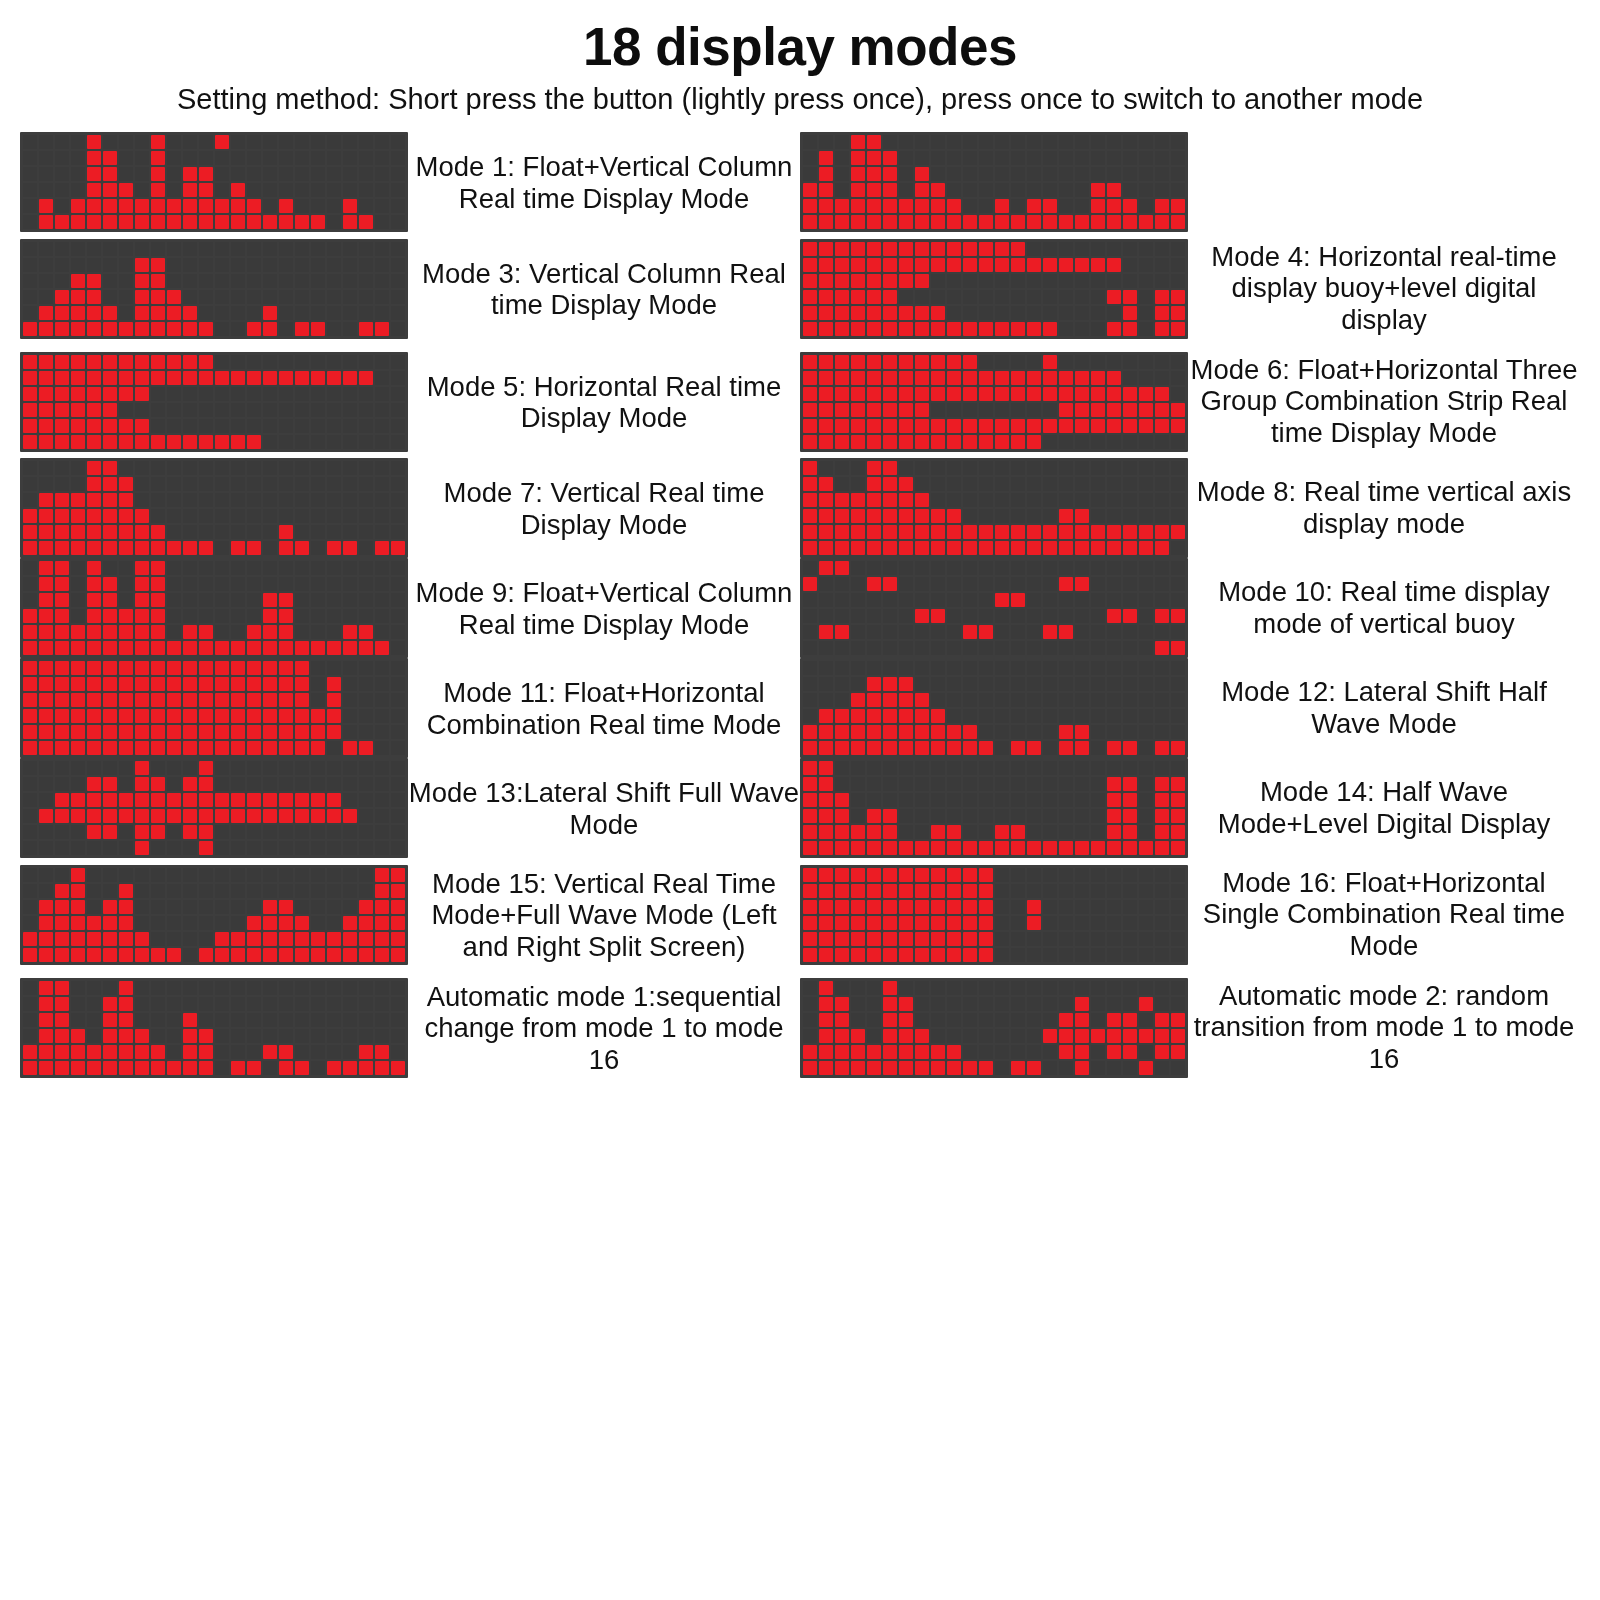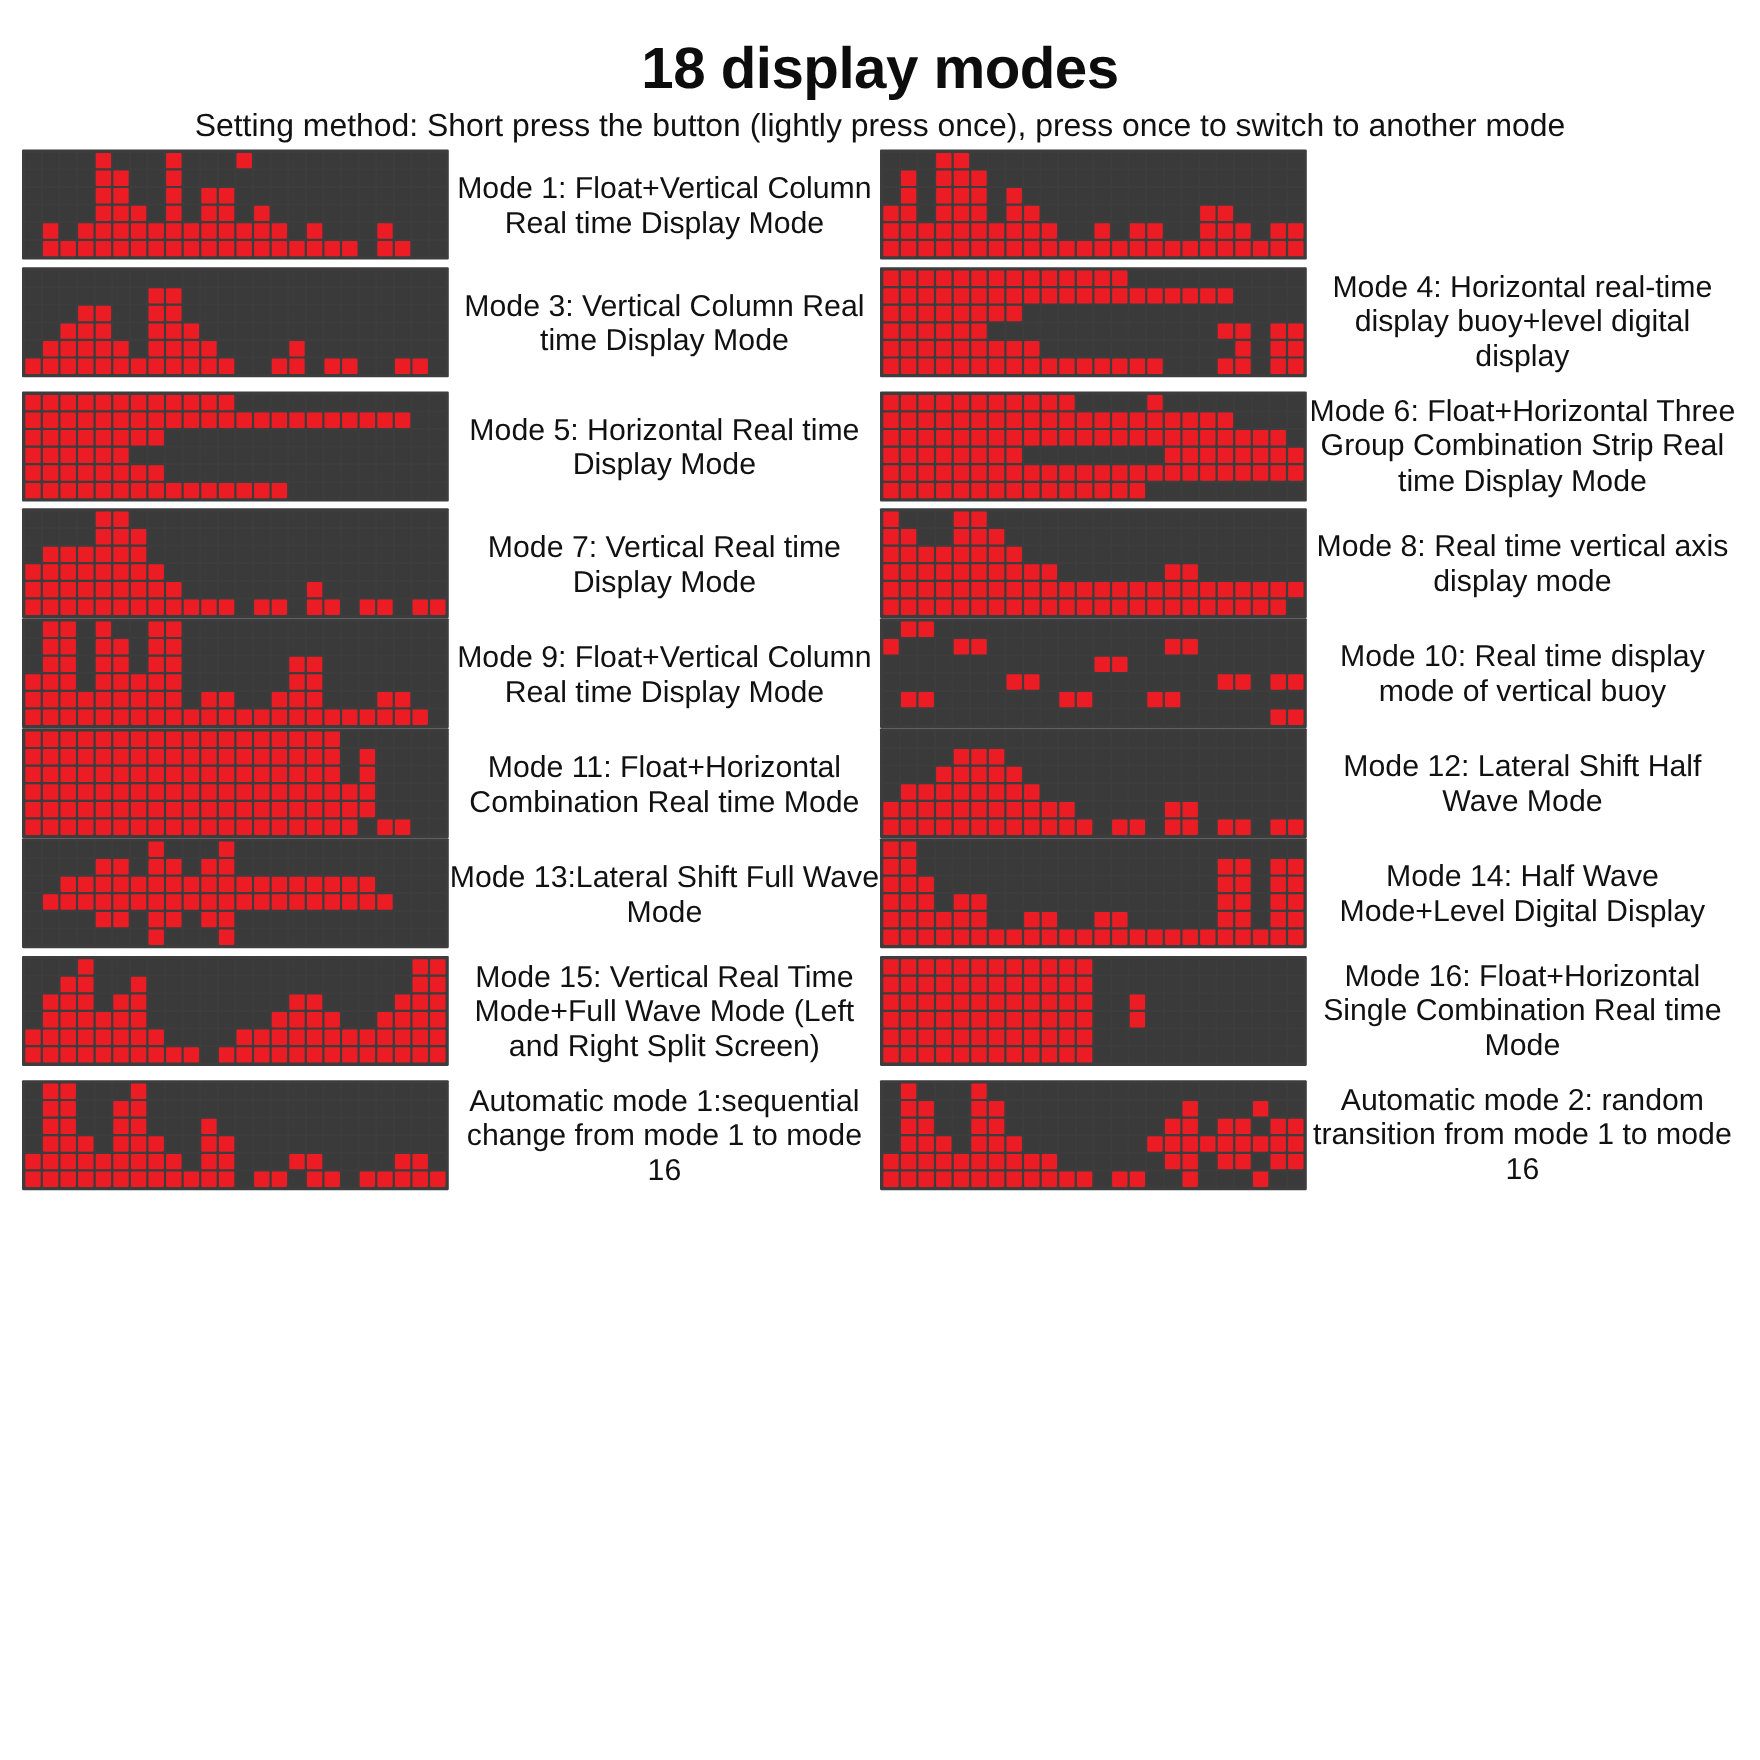--- a/index.html
+++ b/index.html
@@ -12,35 +12,35 @@
     height: 1600px;
     font-family: "Liberation Sans", sans-serif;
     color: #111111;
     position: relative;
     overflow: hidden;
   }
   .page {
     width: 1600px;
     height: 1600px;
     box-sizing: border-box;
-    padding: 20px 20px 0 20px;
+    padding: 4px 20px 0 20px;
   }
   .title {
     text-align: center;
     font-size: 53px;
     font-weight: bold;
     letter-spacing: -0.5px;
     margin: 12px 0 6px 0;
     color: #0d0d0d;
   }
   .subtitle {
     text-align: center;
     font-size: 29px;
     font-weight: normal;
-    margin: 4px 0 4px 0;
+    margin: 4px 0 16px 0;
     color: #111111;
   }
   .grid {
     display: grid;
     grid-template-columns: 1fr 1fr;
     column-gap: 0px;
     row-gap: 0px;
   }
   .cell {
     display: flex;

